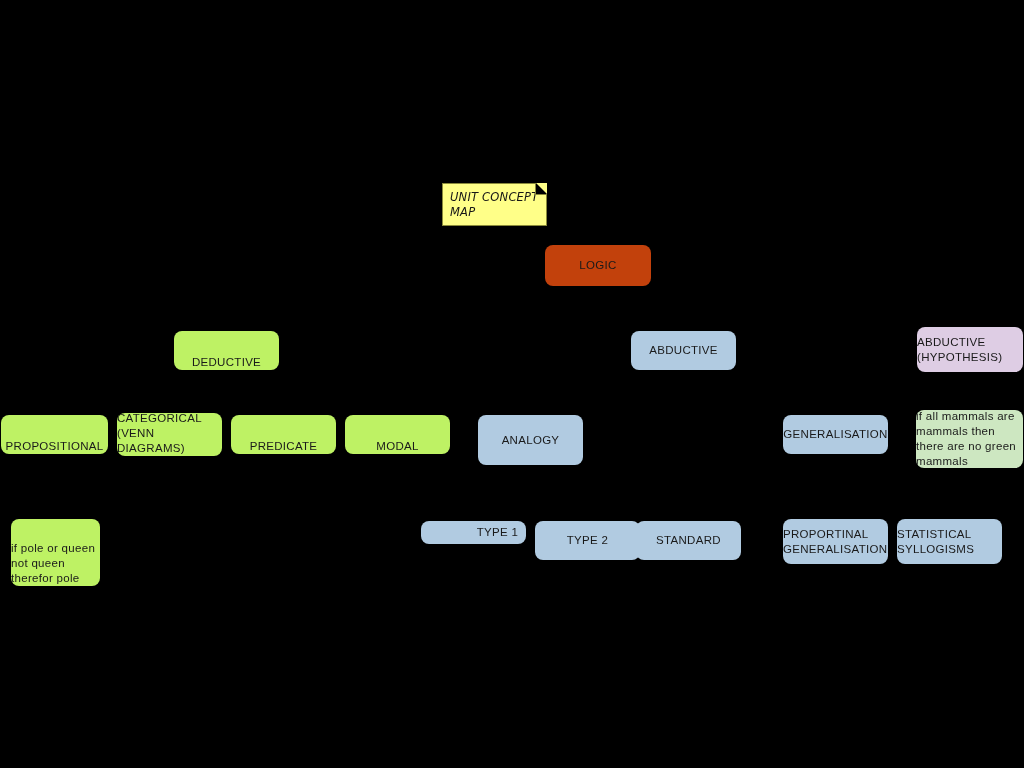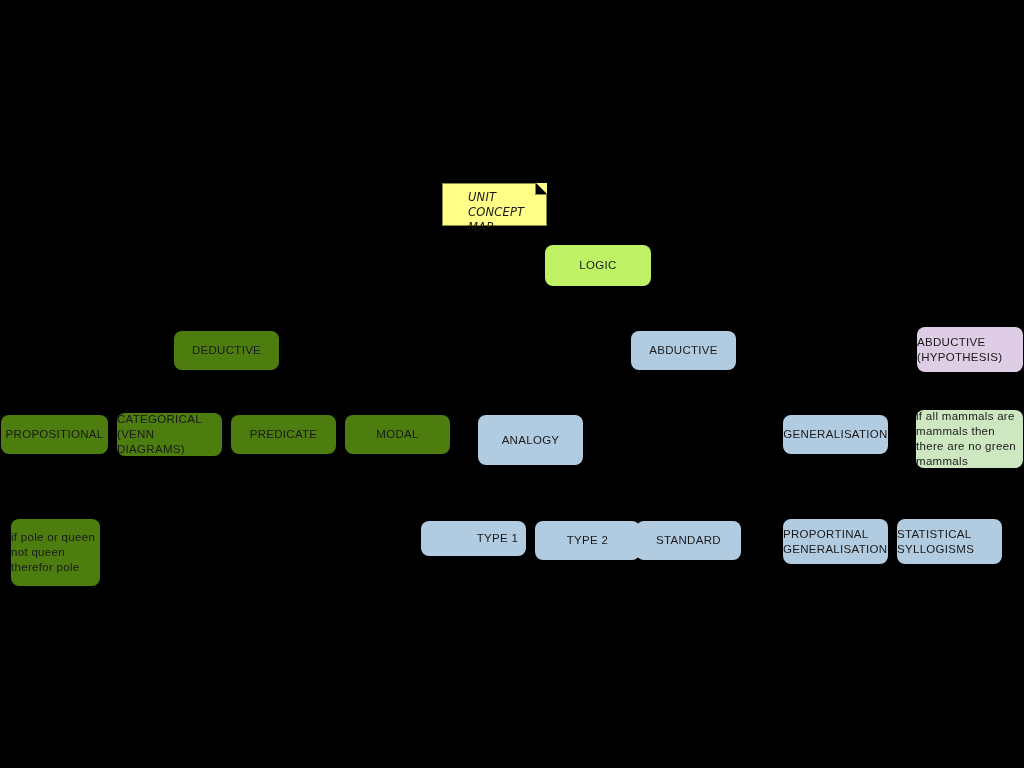--- a/index.html
+++ b/index.html
@@ -43,33 +43,33 @@
     justify-content: flex-start;
     text-align: left;
     padding: 0 0;
   }
   .node .label {
     display: block;
     white-space: pre-line;
   }
 
   
-  .fill-orange   { background: #4d7c0f; }
+  .fill-orange   { background: #bef264; align-items: flex-end; }
   .fill-blue     { background: #b1cbe1; }
   .fill-lavender { background: #decde4; }
   .fill-green    { background: #cde7c1; }
-  .fill-white    { background: #bef264; }
+  .fill-white    { background: #c2410c; }
 
   
   .sticky {
     position: absolute;
     box-sizing: border-box;
     background: #ffff88;
     border: 1px solid #8a8a3a;
-    padding: 6px 25px;
+    padding: 6px 7px;
     font-family: "DejaVu Sans", sans-serif;
     font-style: italic;
     font-size: 11.5px;
     line-height: 15px;
     color: #161616;
     letter-spacing: 0.2px;
   }
   .sticky .label { display: block; white-space: pre-line; }
   
   .sticky .fold {
@@ -153,21 +153,21 @@
 there are no green
 mammals</span>
   </div>
 
   <div class="node left fill-orange" style="left:11px; top:519px; width:89px; height:67px;">
     <span class="label">if pole or queen
 not queen
 therefor pole</span>
   </div>
 
-  <div class="node center fill-blue" style="left:421px; top:521px; width:105px; height:35px;padding-left:48px;">
+  <div class="node center fill-blue" style="left:421px; top:521px; width:105px; height:23px;padding-left:48px;">
     <span class="label">TYPE 1</span>
   </div>
 
   <div class="node center fill-blue" style="left:535px; top:521px; width:105px; height:39px;">
     <span class="label">TYPE 2</span>
   </div>
 
   <div class="node center fill-blue" style="left:636px; top:521px; width:105px; height:39px;">
     <span class="label">STANDARD</span>
   </div>

